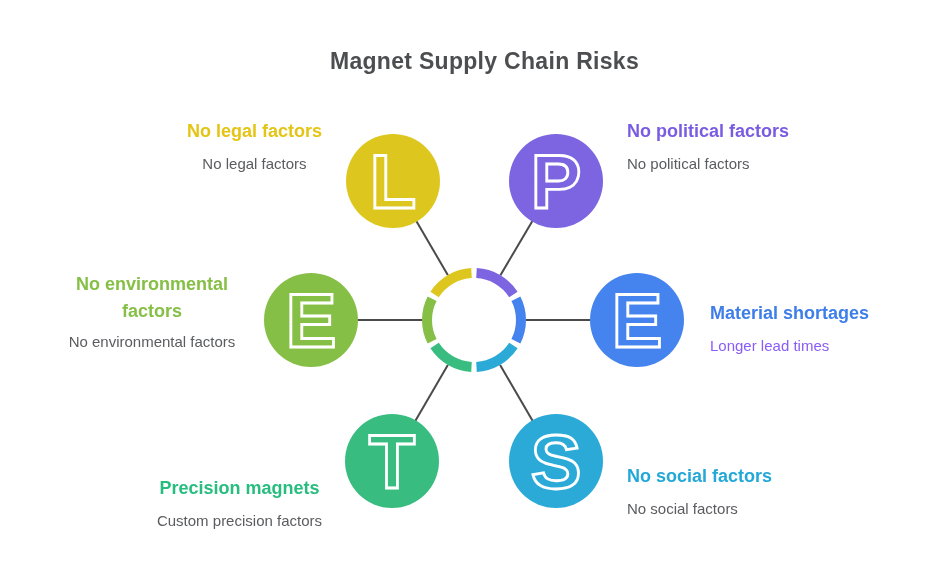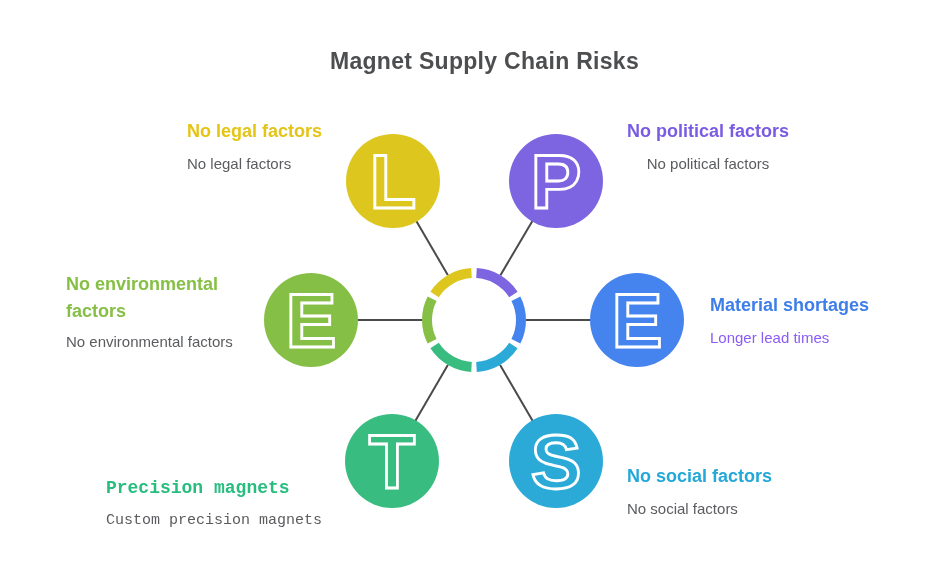--- a/index.html
+++ b/index.html
@@ -62,29 +62,29 @@
     line-height: 22px;
     white-space: nowrap;
   }
   .label .subtitle {
     font-size: 15px;
     line-height: 19px;
     margin-top: 12px;
     white-space: nowrap;
   }
 
-  .label-right-anchor { text-align: left; }
+  .label-right-anchor { text-align: center; }
 
   .label-tl { right: 626px; top: 120px; }
-  .label-tr { left: 627px; top: 120px; text-align: center; }
+  .label-tr { left: 627px; top: 120px; }
   .label-ml { right: 710px; top: 271px; }
   .label-ml .heading { white-space: normal; width: 172px; line-height: 27px; margin-left: auto; }
   .label-ml .subtitle { margin-top: 7px; }
   .label-mr { left: 710px; top: 294px; }
-  .label-bl { right: 626px; top: 477px; font-family: Liberation Mono, monospace; }
+  .label-bl { right: 626px; top: 477px; }
   .label-br { left: 627px; top: 465px; }
 </style>
 </head>
 <body>
 
 <div class="canvas">
 
   <div class="title" style="color: rgb(77, 78, 80);">Magnet Supply Chain Risks</div>
 
   <svg class="graphic" width="948" height="586" viewBox="0 0 948 586">
@@ -147,27 +147,27 @@
     <div class="heading" style="color: rgb(122, 92, 226);">No political factors</div>
     <div class="subtitle" style="color: rgb(91, 92, 95);">No political factors</div>
   </div>
 
   <div class="label label-ml label-right-anchor">
     <div class="heading" style="color: rgb(134, 191, 69);">No environmental factors</div>
     <div class="subtitle" style="color: rgb(91, 92, 95);">No environmental factors</div>
   </div>
 
   <div class="label label-mr">
-    <div class="heading" style="color: rgb(62, 126, 233);">Material shortages</div>
+    <div class="heading" style="color: rgb(62, 126, 233); margin-top: 8px;">Material shortages</div>
     <div class="subtitle" style="color: #8b5cf6;">Longer lead times</div>
   </div>
 
   <div class="label label-bl label-right-anchor">
     <div class="heading" style="color: rgb(39, 189, 126);">Precision magnets</div>
-    <div class="subtitle" style="color: rgb(91, 92, 95);">Custom precision magnets</div>
+    <div class="subtitle" style="color: rgb(91, 92, 95);">Custom precision factors</div>
   </div>
 
   <div class="label label-br">
     <div class="heading" style="color: rgb(36, 168, 216);">No social factors</div>
     <div class="subtitle" style="color: rgb(91, 92, 95);">No social factors</div>
   </div>
 
 </div>
 
 </body></html>

